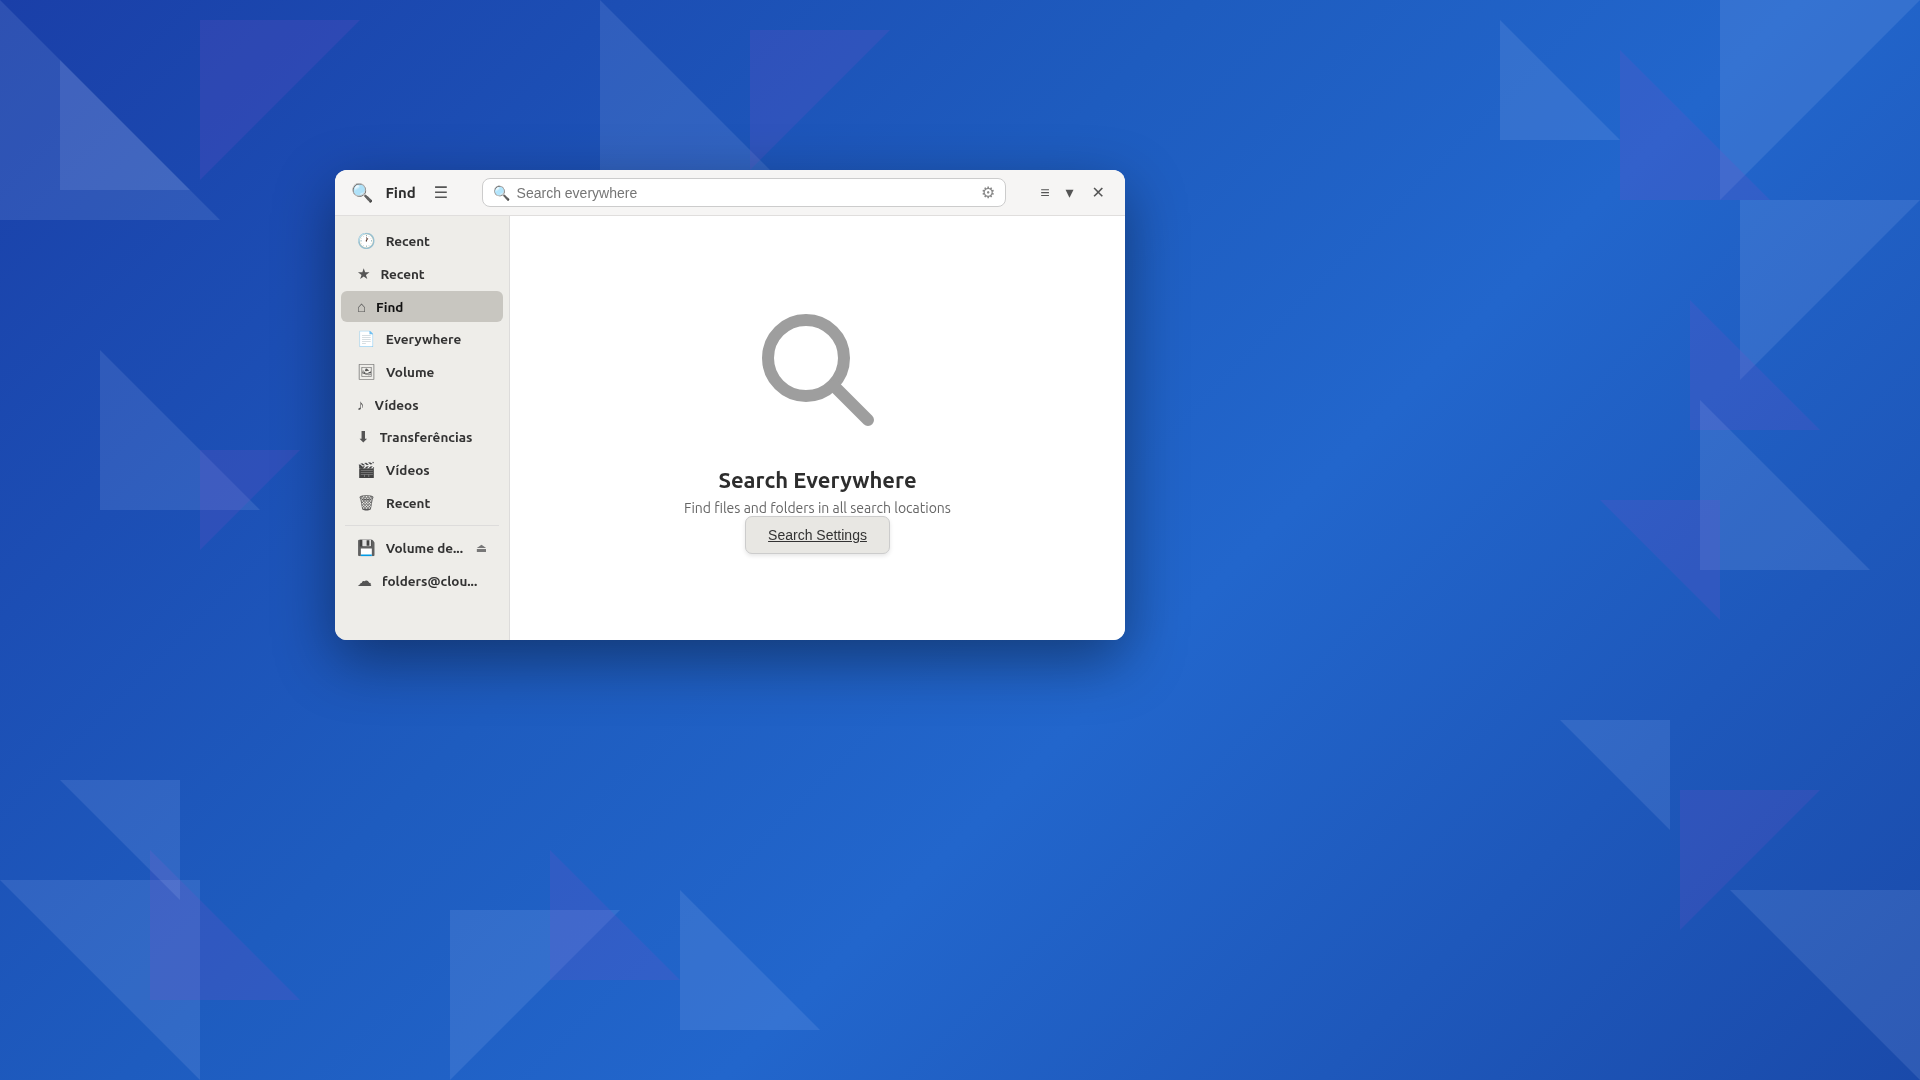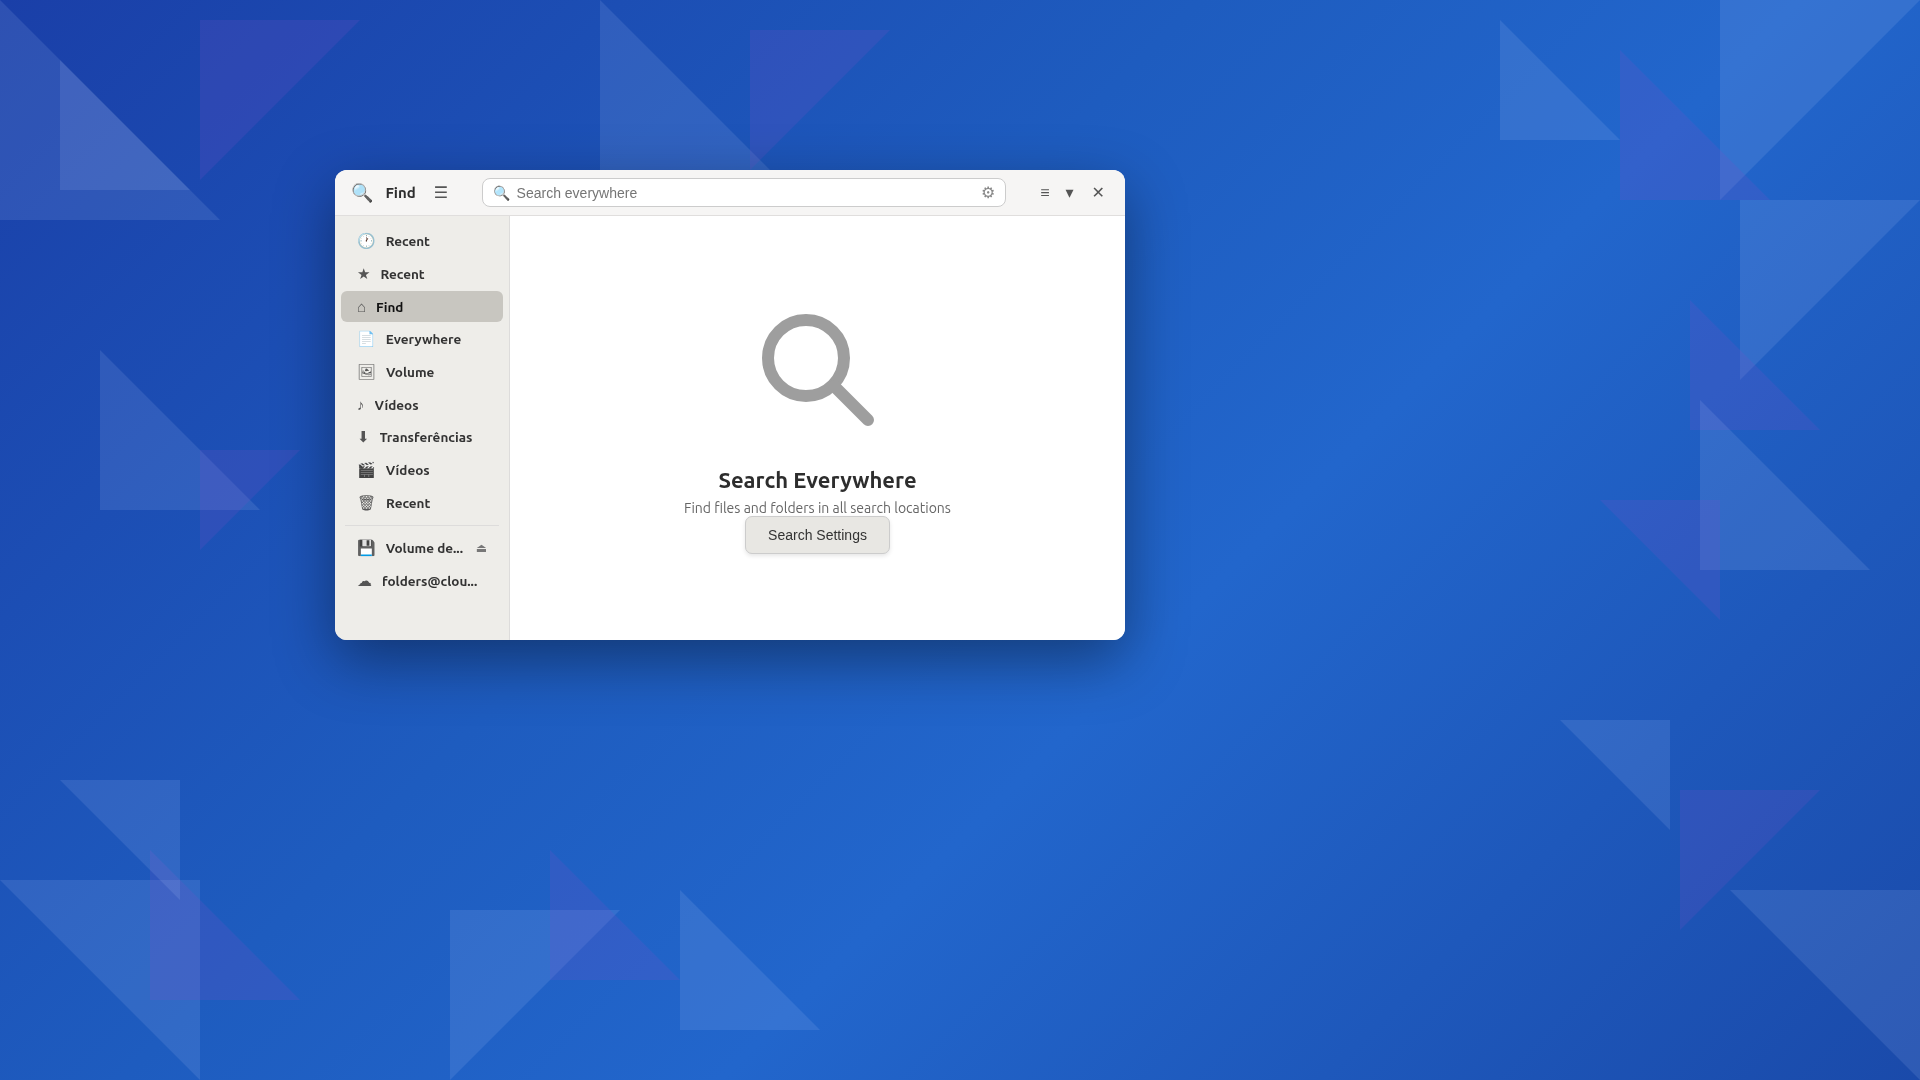--- a/index.html
+++ b/index.html
@@ -221,20 +221,21 @@
     .search-settings-btn {
       background: #e8e7e3;
       border: 1px solid #ccc;
       border-radius: 7px;
       padding: 10px 22px;
       font-size: 14px;
       font-weight: 500;
       color: #333;
       cursor: pointer;
       box-shadow: 0 2px 4px rgba(0,0,0,0.1);
+      text-decoration: underline;
     }
 
     
     .bg-shapes {
       position: absolute;
       inset: 0;
       pointer-events: none;
     }
 
     .shape {

